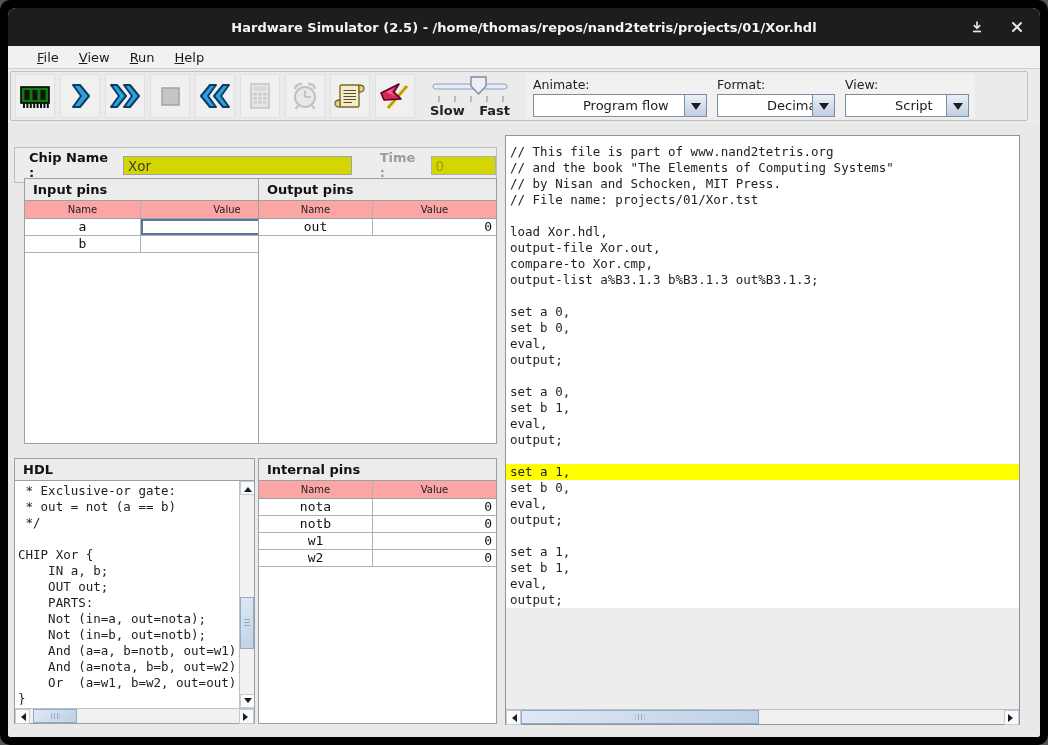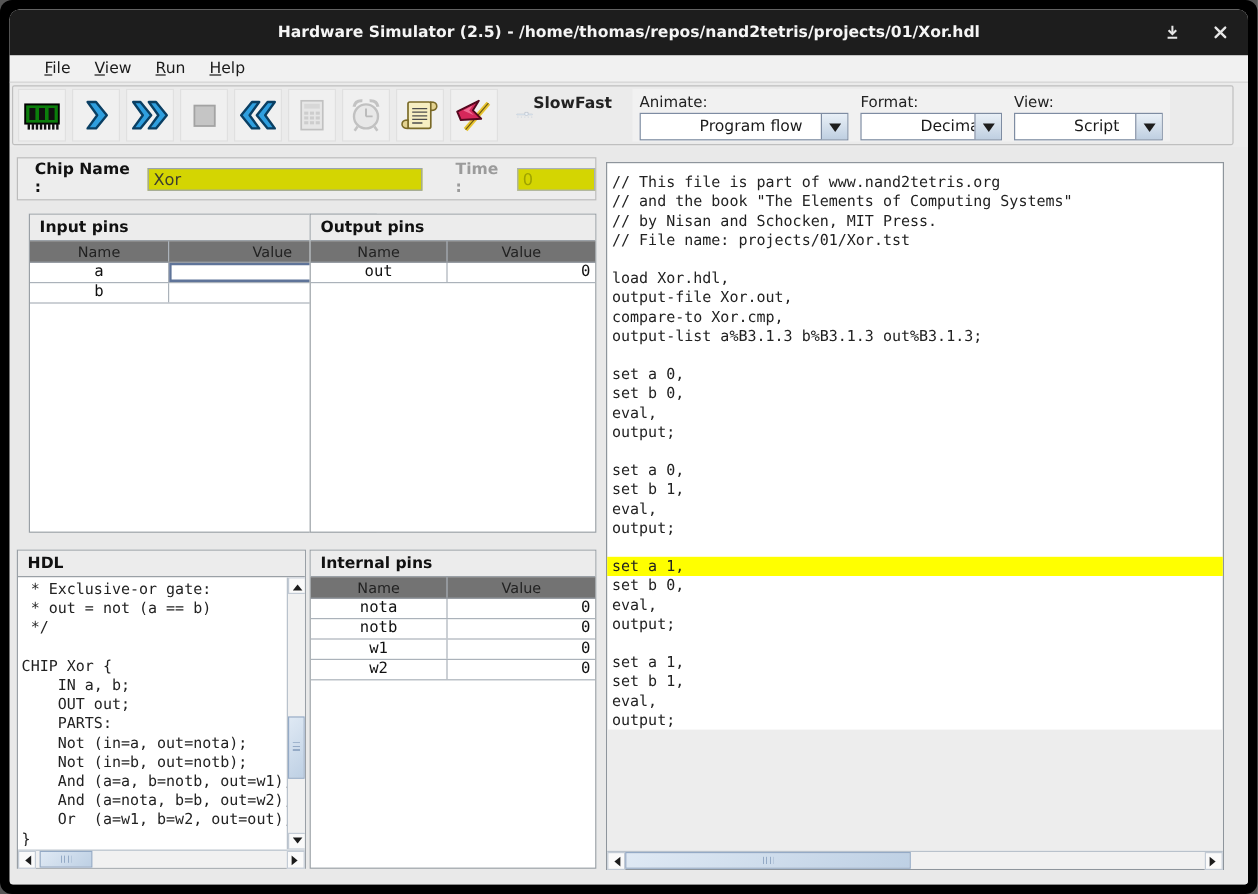--- a/index.html
+++ b/index.html
@@ -18,52 +18,52 @@
   .menubar { height:23px; background:#f1f1f1; border-bottom:1px solid #cfcfcf; display:flex; align-items:center; padding-left:20px; gap:2px; flex:none; }
   .menu-item { display:inline-block; font-size:13px; color:#1a1a1a; padding:2px 9px; }
   .menu-item::first-letter { text-decoration:underline; }
 
   
   .toolbar { height:54px; background:#ebebeb; flex:none; padding:2px 12px 2px 2px; }
   .toolbar-inner { height:100%; border:1px solid #bfbfbf; border-radius:2px; background:#ebebeb; display:flex; align-items:center; padding:2px 4px; gap:5px; }
   .tool-btn { width:40px; height:44px; background:#f0f0f0; border:1px solid #e0e0e0; display:grid; place-items:center; }
   .tool-btn svg { display:block; }
 
-  .slider-block { width:80px; margin-left:10px; display:flex; flex-direction:row; align-items:stretch; }
+  .slider-block { width:80px; margin-left:10px; display:flex; flex-direction:column; align-items:stretch; }
   .slider-labels { display:flex; justify-content:space-between; font-weight:bold; font-size:13px; color:#222; margin-top:-2px; }
 
   .combo-group { margin-left:12px; background:#f1f1f1; padding:3px 6px 4px; display:flex; gap:10px; align-self:stretch; align-items:flex-start; }
   .combo-block { display:flex; flex-direction:column; gap:2px; }
   .combo-label { font-size:12.5px; color:#222; }
   .combo { display:flex; height:23px; background:#fff; border:1px solid #7e8ca2;padding-left:44px; }
   .combo-value { font-size:13px; color:#1a1a1a; padding:3px 5px 0; overflow:hidden; white-space:nowrap; }
   .combo.w-animate .combo-value { width:106px; }
   .combo.w-format .combo-value  { width:50px; }
   .combo.w-view .combo-value    { width:56px; }
   .combo-arrow { width:22px; border-left:1px solid #7e8ca2; background:linear-gradient(#e9f0f7,#bfcfe1); display:grid; place-items:center; }
   .combo-arrow i { width:0; height:0; border:5px solid transparent; border-top:7px solid #1d1d1d; margin-top:6px; }
 
   
   .content { position:relative; flex:1; background:#e9e9e9; }
 
-  .chip-bar { position:absolute; left:6px; top:8px; width:483px; height:36px; background:#ededed; border:1px solid #bcbcbc; display:flex; align-items:center; }
+  .chip-bar { position:absolute; left:6px; top:24px; width:483px; height:36px; background:#ededed; border:1px solid #bcbcbc; display:flex; align-items:center; }
   .chip-label { font-size:13px; font-weight:bold; color:#111; margin-left:14px; }
   .chip-field { width:231px; height:19px; margin-left:6px; background:#d4d502; border:1px solid #9aa3ae; font-size:13.5px; color:#3d3d2e; padding:1px 4px 0; overflow:hidden; }
   .time-label { font-size:13px; font-weight:bold; color:#9b9b9b; margin-left:28px; }
   .time-field { width:66px; height:19px; margin-left:6px; background:#d4d502; border:1px solid #a8b0ba; font-size:13.5px; color:#9fa300; padding:1px 4px 0; }
 
   .panel { position:absolute; border:1px solid #9aa0a6; background:#fff; display:flex; flex-direction:column; }
   .panel-title { height:22px; line-height:21px; background:#ececec; border-bottom:1px solid #9aa0a6; font-weight:bold; font-size:13px; color:#111; padding-left:8px; flex:none; }
   .p-input    { left:16px;   top:55px;  width:290px; height:266px; }
   .p-output   { left:250px; top:55px;  width:239px; height:266px; }
   .p-hdl      { left:6px;   top:335px; width:241px; height:266px; }
   .p-internal { left:250px; top:335px; width:239px; height:266px; }
 
   .ptable { display:flex; flex-direction:column; }
-  .thead { display:flex; height:18px; background:#737373; border-bottom:1px solid #9aa0a8; font-size:12px; color:#222; flex:none; }
+  .thead { display:flex; height:18px; background:#fca5a5; border-bottom:1px solid #9aa0a8; font-size:10px; color:#222; flex:none; }
   .thead .hc { display:flex; align-items:center; justify-content:center; }
   .trow { display:flex; height:17px; border-bottom:1px solid #abb2ba; font-family:"DejaVu Sans Mono", monospace; font-size:13px; color:#111; flex:none; }
   .ncol { width:116px; border-right:1px solid #abb2ba; text-align:center; }
   .p-output .ncol, .p-internal .ncol { width:114px; }
   .vcol { flex:1; text-align:right; padding-right:4px; }
   .trow .ncol { line-height:16px; }
   .trow .vcol { line-height:16px; position:relative; }
   .vcol.focused { box-shadow:inset 0 0 0 2px #5f7499; }
   .vcol.changed { color:#2222cc; }
 

